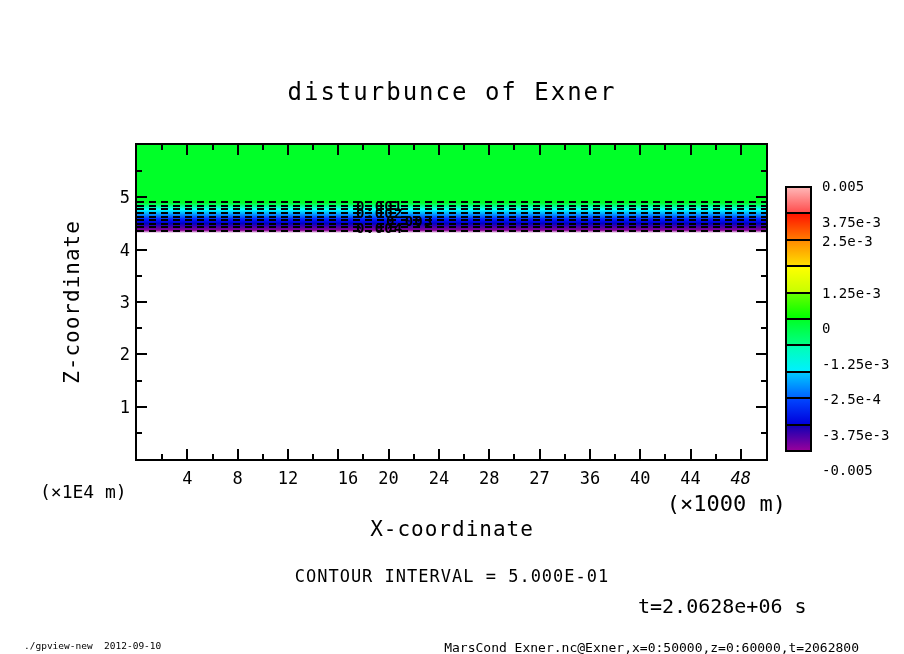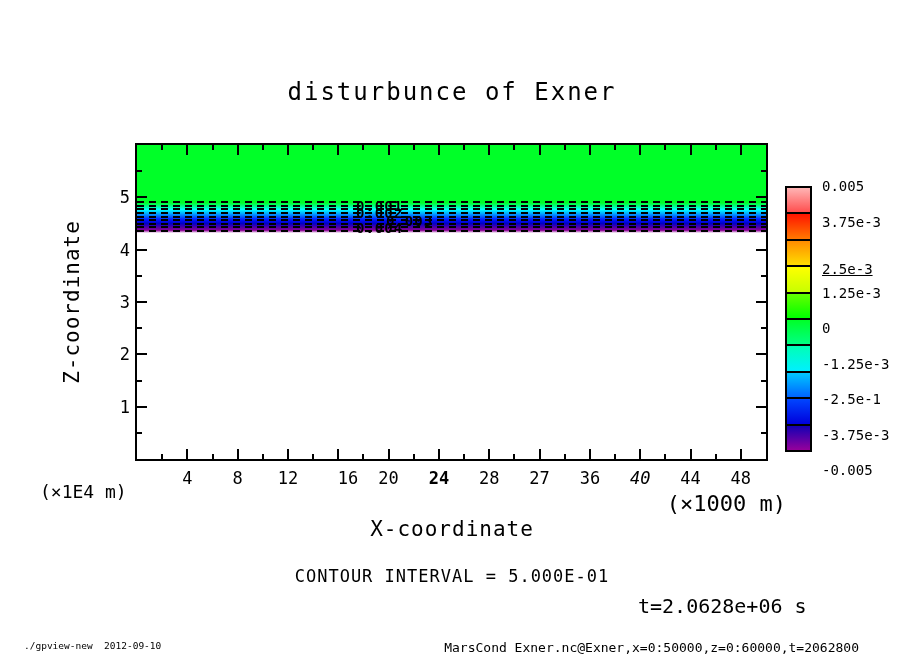--- a/index.html
+++ b/index.html
@@ -162,27 +162,27 @@
       <div class="tick ytick" style="top: 25.2px; right: 0px; width: 5px;"></div>
     </div>
 </div>
 
 <div id="x-tick-labels">
     <div class="xlab" style="left: 187.3px;">4</div>
     <div class="xlab" style="left: 237.6px;">8</div>
     <div class="xlab" style="left: 288px;">12</div>
     <div class="xlab" style="left: 348px;">16</div>
     <div class="xlab" style="left: 388.6px;">20</div>
-    <div class="xlab" style="left: 438.9px; font-weight: bold;">24</div>
+    <div class="xlab" style="left: 438.9px;">24</div>
     <div class="xlab" style="left: 489.2px;">28</div>
     <div class="xlab" style="left: 539.6px;">27</div>
     <div class="xlab" style="left: 589.9px;">36</div>
-    <div class="xlab" style="left: 640.2px; font-style: italic;">40</div>
+    <div class="xlab" style="left: 640.2px;">40</div>
     <div class="xlab" style="left: 690.5px;">44</div>
-    <div class="xlab" style="left: 740.8px;">48</div>
+    <div class="xlab" style="left: 740.8px; font-style: italic;">48</div>
   </div>
 <div id="y-tick-labels">
     <div class="ylab" style="top: 396.7px;">1</div>
     <div class="ylab" style="top: 344.3px;">2</div>
     <div class="ylab" style="top: 292px;">3</div>
     <div class="ylab" style="top: 239.7px;">4</div>
     <div class="ylab" style="top: 187.3px;">5</div>
   </div>
 
 <div class="abs" id="y-axis-title">Z-coordinate</div>
@@ -198,25 +198,25 @@
     <div class="cb-box" style="background: linear-gradient(rgb(100, 255, 0), rgb(0, 255, 0));"></div>
     <div class="cb-box" style="background: linear-gradient(rgb(0, 255, 40), rgb(0, 255, 130));"></div>
     <div class="cb-box" style="background: linear-gradient(rgb(0, 255, 180), rgb(0, 240, 255));"></div>
     <div class="cb-box" style="background: linear-gradient(rgb(0, 200, 255), rgb(0, 100, 255));"></div>
     <div class="cb-box" style="background: linear-gradient(rgb(0, 70, 255), rgb(0, 0, 220));"></div>
     <div class="cb-box" style="background: linear-gradient(rgb(20, 0, 180), rgb(150, 0, 155));"></div>
   </div>
 <div id="colorbar-labels">
     <div class="cb-label" style="top: 177px;">0.005</div>
     <div class="cb-label" style="top: 212.5px;">3.75e-3</div>
-    <div class="cb-label" style="top: 260px; text-decoration: underline;">2.5e-3</div>
+    <div class="cb-label" style="top: 232px;">2.5e-3</div>
     <div class="cb-label" style="top: 283.5px;">1.25e-3</div>
     <div class="cb-label" style="top: 319px;">0</div>
     <div class="cb-label" style="top: 354.5px;">-1.25e-3</div>
-    <div class="cb-label" style="top: 390px;">-2.5e-1</div>
+    <div class="cb-label" style="top: 390px;">-2.5e-4</div>
     <div class="cb-label" style="top: 425.5px;">-3.75e-3</div>
     <div class="cb-label" style="top: 461px;">-0.005</div>
   </div>
 
 <div class="abs" id="contour-interval">CONTOUR INTERVAL = 5.000E-01</div>
 <div class="abs" id="time-stamp">t=2.0628e+06 s</div>
 <div class="abs" id="footer-left">./gpview-new  2012-09-10</div>
 <div class="abs" id="footer-right">MarsCond_Exner.nc@Exner,x=0:50000,z=0:60000,t=2062800</div>
 
 </body></html>

